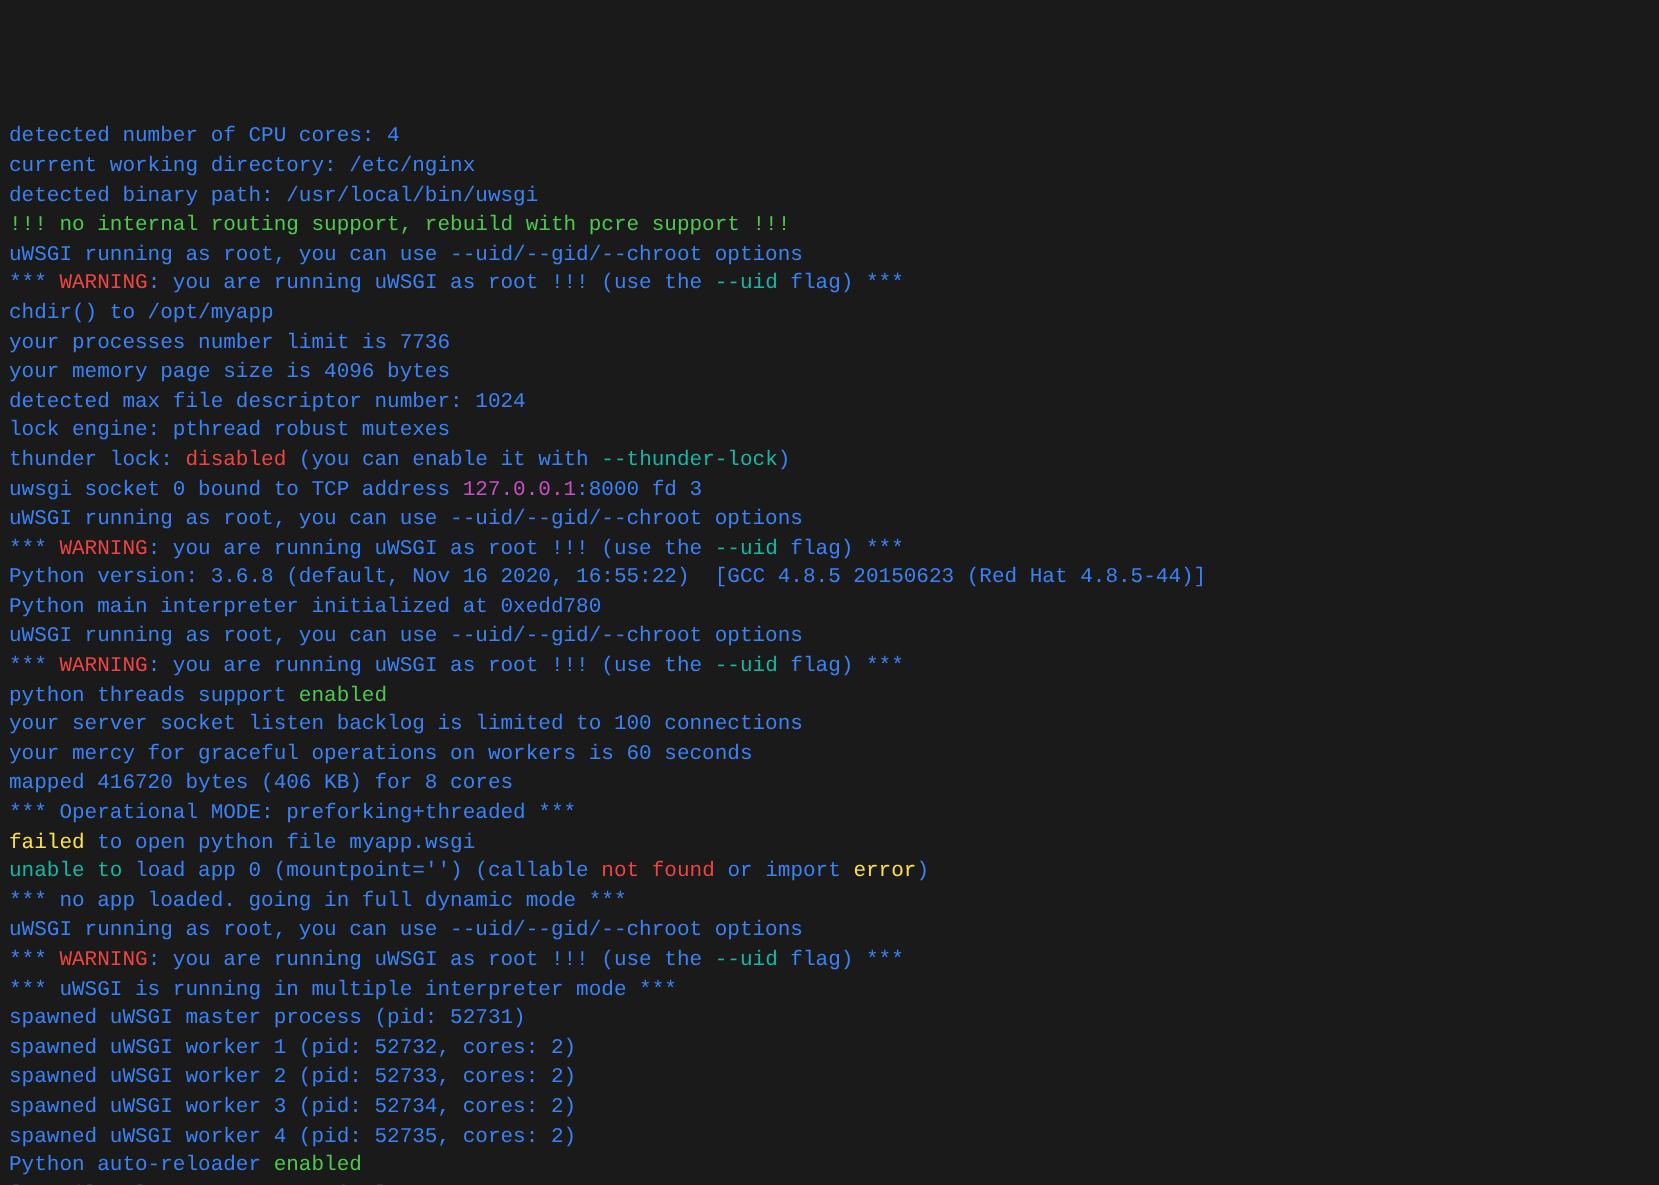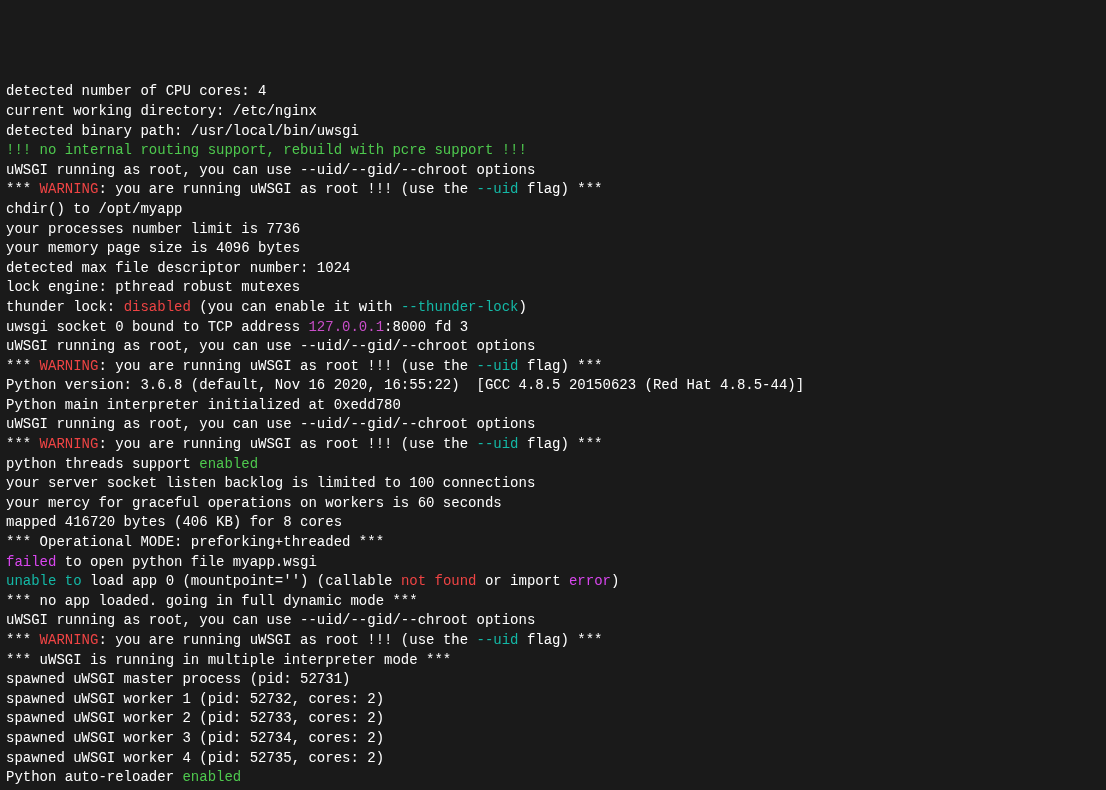--- a/index.html
+++ b/index.html
@@ -12,23 +12,23 @@
     padding: 4px 6px;
     white-space: pre;
     width: 1106px;
     box-sizing: border-box;
     overflow: hidden;
   }
   .line { display: block; }
   .green { color: #4ec94e; }
   .yellow { color: #ef4444; }
   .cyan { color: #14b8a6; }
-  .red { color: #d946ef; text-align: right; }
+  .red { color: #fde047; text-align: right; }
   .magenta { color: #c94ec9; margin-top: 36px; }
-  .white { color: #ffffff; }
+  .white { color: #3b82f6; }
 </style>
 </head>
 <body>
 
 
 
 <div id="term"><span class="line"><span class="white">detected number of CPU cores: 4</span></span><span class="line"><span class="white">current working directory: /etc/nginx</span></span><span class="line"><span class="white">detected binary path: /usr/local/bin/uwsgi</span></span><span class="line"><span class="green">!!! no internal routing support, rebuild with pcre support !!!</span></span><span class="line"><span class="white">uWSGI running as root, you can use --uid/--gid/--chroot options</span></span><span class="line"><span class="white">*** </span><span class="yellow">WARNING</span><span class="white">: you are running uWSGI as root !!! (use the </span><span class="cyan">--uid</span><span class="white"> flag) ***</span></span><span class="line"><span class="white">chdir() to /opt/myapp</span></span><span class="line"><span class="white">your processes number limit is 7736</span></span><span class="line"><span class="white">your memory page size is 4096 bytes</span></span><span class="line"><span class="white">detected max file descriptor number: 1024</span></span><span class="line"><span class="white">lock engine: pthread robust mutexes</span></span><span class="line"><span class="white">thunder lock: </span><span class="yellow">disabled</span><span class="white"> (you can enable it with </span><span class="cyan">--thunder-lock</span><span class="white">)</span></span><span class="line"><span class="white">uwsgi socket 0 bound to TCP address </span><span class="magenta">127.0.0.1</span><span class="white">:8000 fd 3</span></span><span class="line"><span class="white">uWSGI running as root, you can use --uid/--gid/--chroot options</span></span><span class="line"><span class="white">*** </span><span class="yellow">WARNING</span><span class="white">: you are running uWSGI as root !!! (use the </span><span class="cyan">--uid</span><span class="white"> flag) ***</span></span><span class="line"><span class="white">Python version: 3.6.8 (default, Nov 16 2020, 16:55:22)  [GCC 4.8.5 20150623 (Red Hat 4.8.5-44)]</span></span><span class="line"><span class="white">Python main interpreter initialized at 0xedd780</span></span><span class="line"><span class="white">uWSGI running as root, you can use --uid/--gid/--chroot options</span></span><span class="line"><span class="white">*** </span><span class="yellow">WARNING</span><span class="white">: you are running uWSGI as root !!! (use the </span><span class="cyan">--uid</span><span class="white"> flag) ***</span></span><span class="line"><span class="white">python threads support </span><span class="green">enabled</span></span><span class="line"><span class="white">your server socket listen backlog is limited to 100 connections</span></span><span class="line"><span class="white">your mercy for graceful operations on workers is 60 seconds</span></span><span class="line"><span class="white">mapped 416720 bytes (406 KB) for 8 cores</span></span><span class="line"><span class="white">*** Operational MODE: preforking+threaded ***</span></span><span class="line"><span class="red">failed</span><span class="white"> to open python file myapp.wsgi</span></span><span class="line"><span class="cyan">unable to</span><span class="white"> load app 0 (mountpoint='') (callable </span><span class="yellow">not found</span><span class="white"> or import </span><span class="red">error</span><span class="white">)</span></span><span class="line"><span class="white">*** no app loaded. going in full dynamic mode ***</span></span><span class="line"><span class="white">uWSGI running as root, you can use --uid/--gid/--chroot options</span></span><span class="line"><span class="white">*** </span><span class="yellow">WARNING</span><span class="white">: you are running uWSGI as root !!! (use the </span><span class="cyan">--uid</span><span class="white"> flag) ***</span></span><span class="line"><span class="white">*** uWSGI is running in multiple interpreter mode ***</span></span><span class="line"><span class="white">spawned uWSGI master process (pid: 52731)</span></span><span class="line"><span class="white">spawned uWSGI worker 1 (pid: 52732, cores: 2)</span></span><span class="line"><span class="white">spawned uWSGI worker 2 (pid: 52733, cores: 2)</span></span><span class="line"><span class="white">spawned uWSGI worker 3 (pid: 52734, cores: 2)</span></span><span class="line"><span class="white">spawned uWSGI worker 4 (pid: 52735, cores: 2)</span></span><span class="line"><span class="white">Python auto-reloader </span><span class="green">enabled</span></span><span class="line"><span class="white">[root@local-168-182-110 nginx]#</span></span></div>
 
 
 

